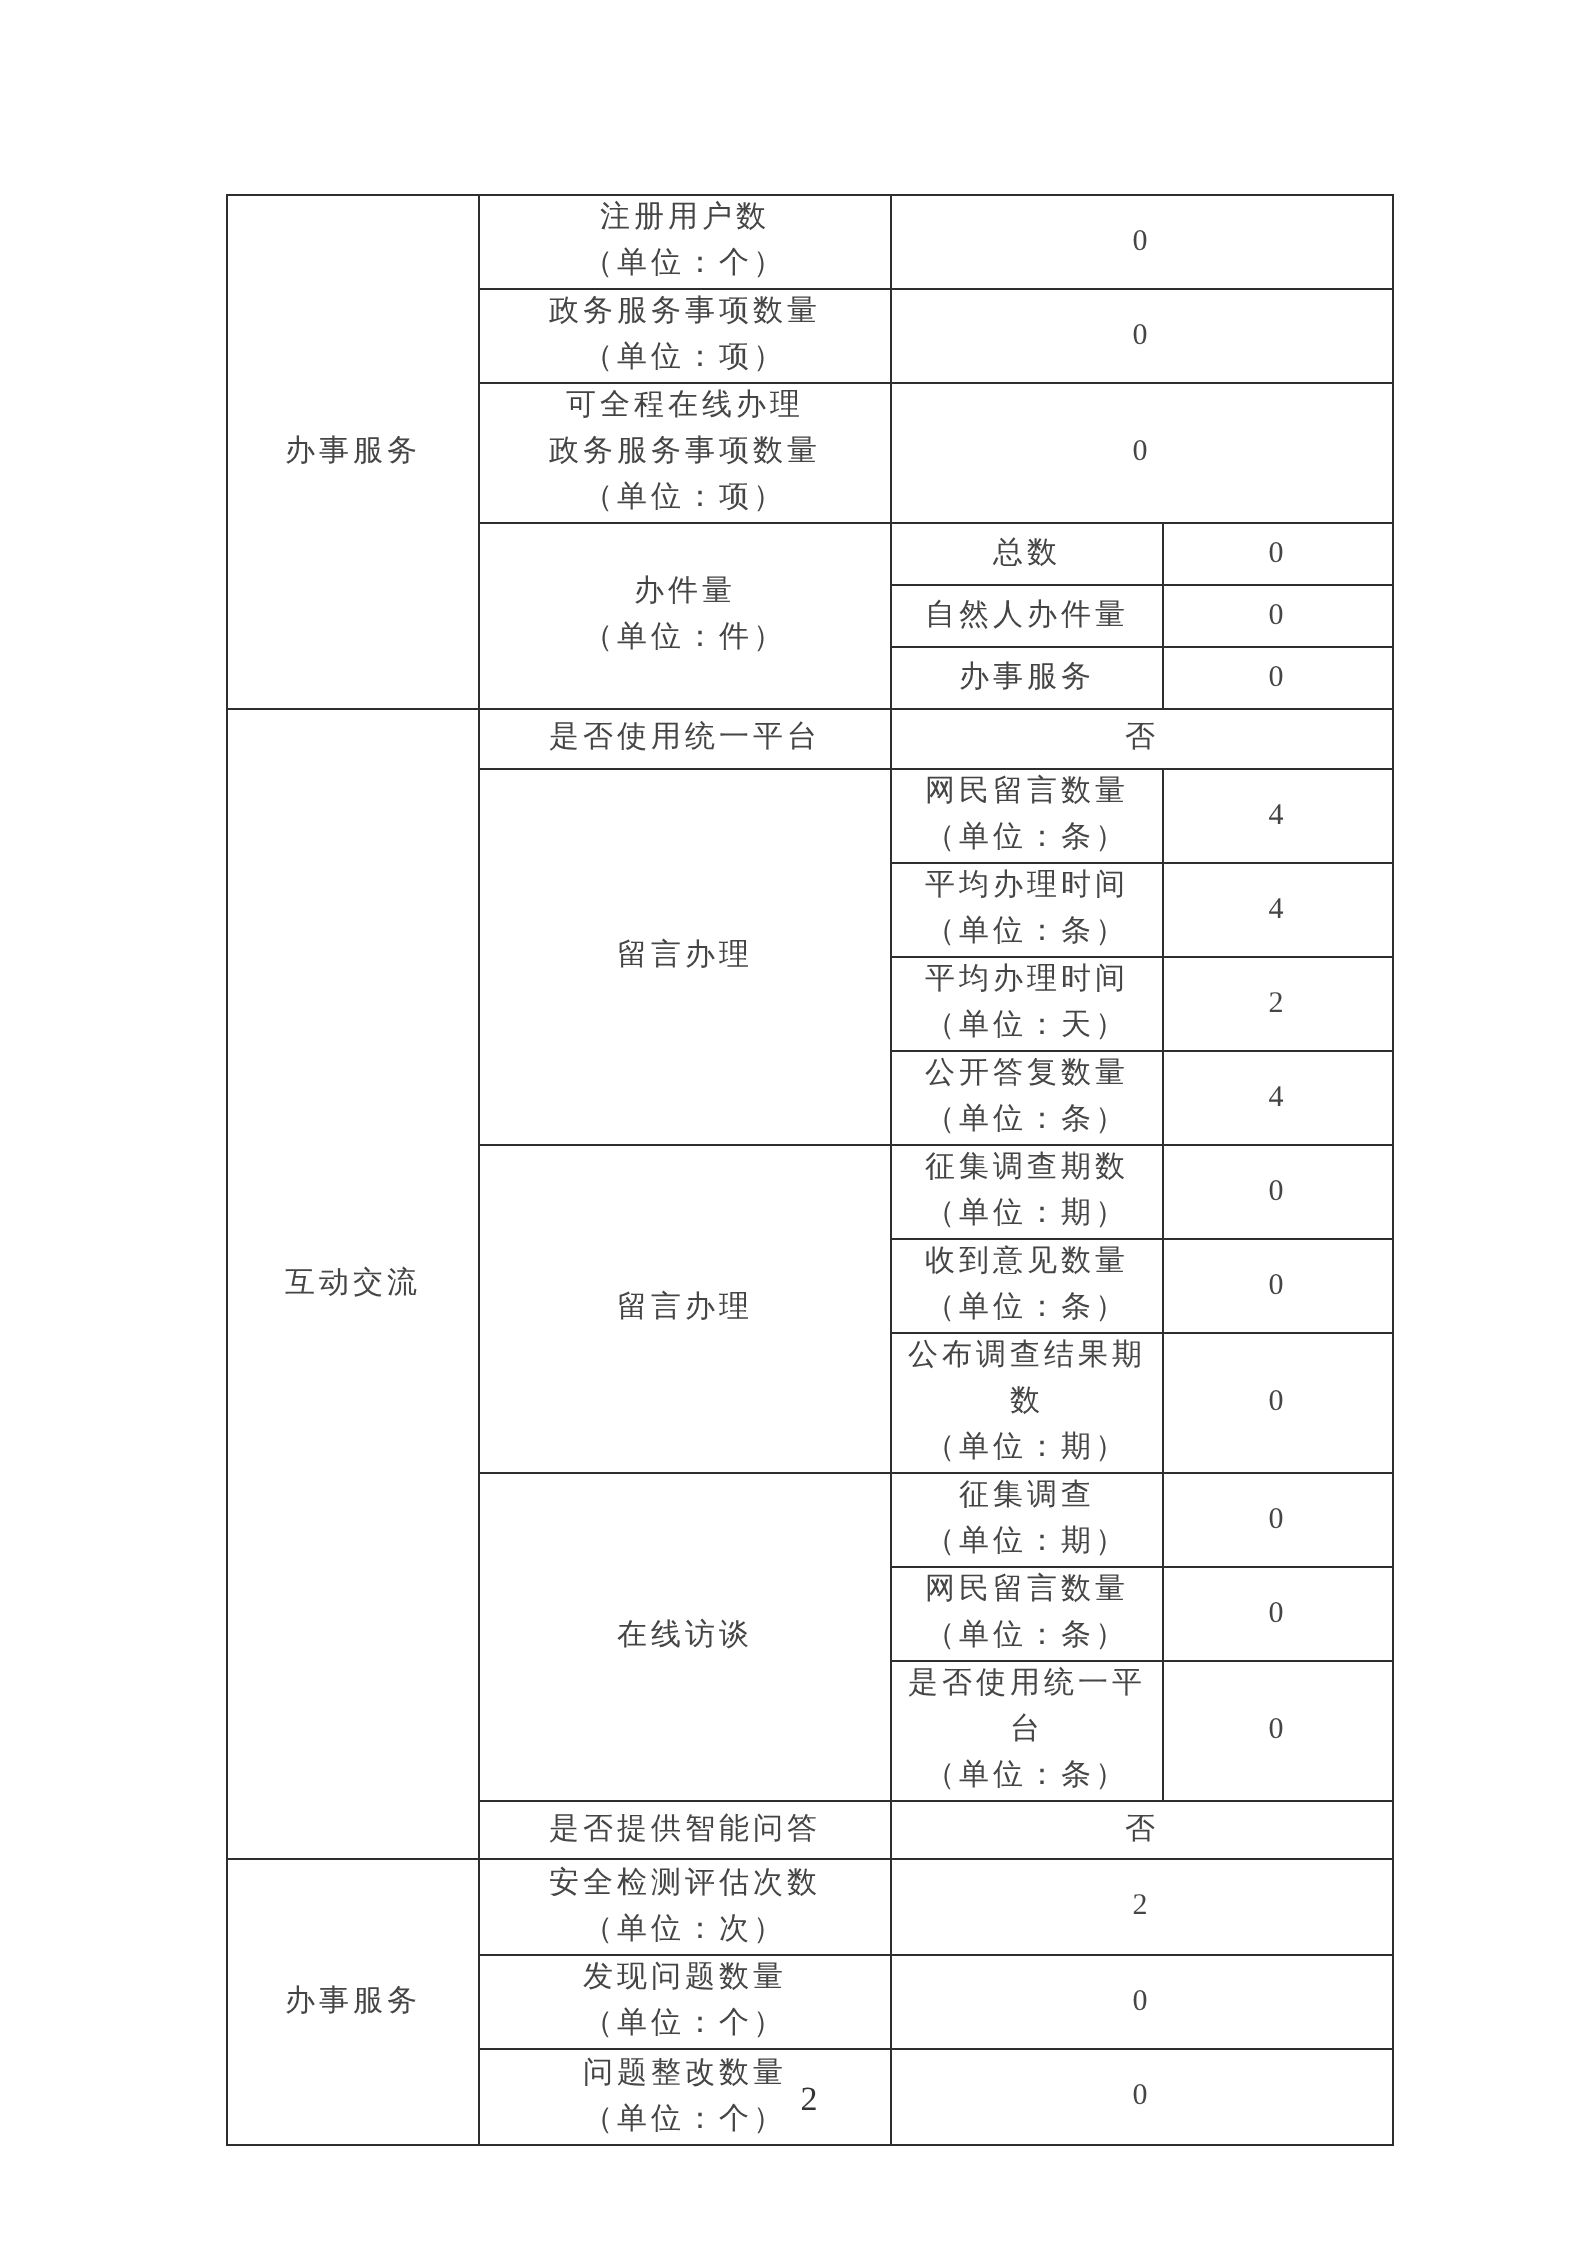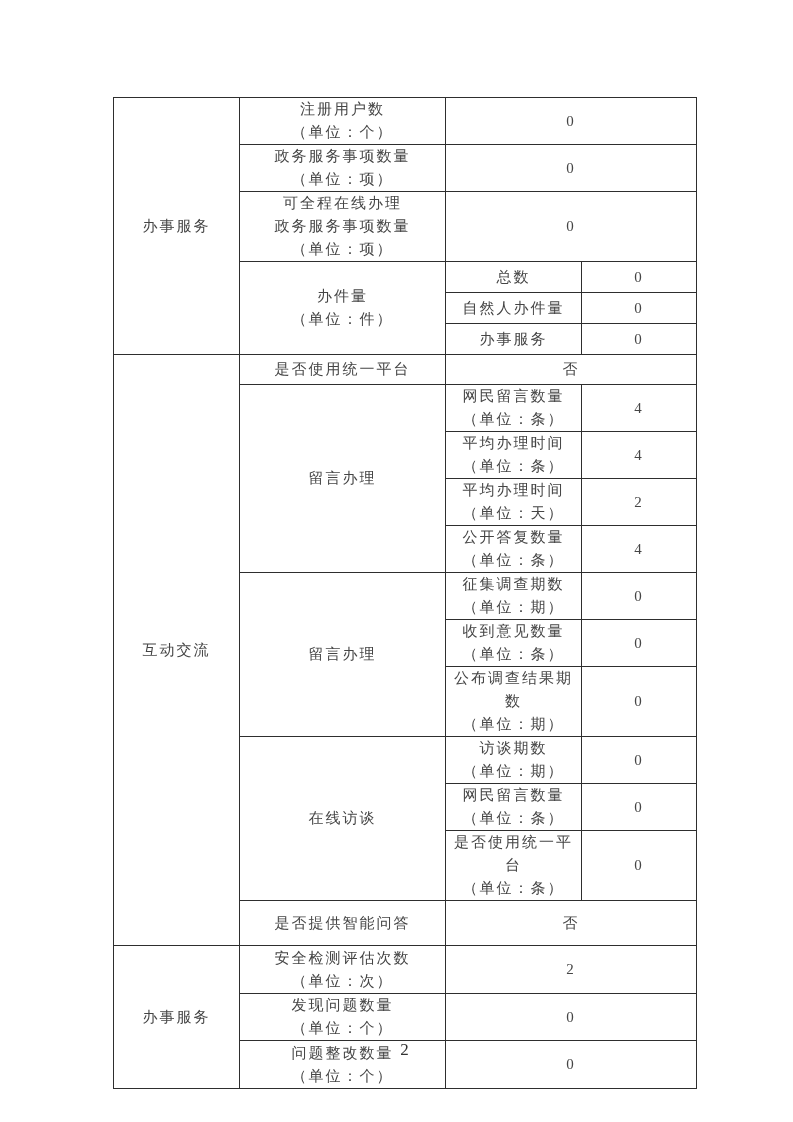--- a/index.html
+++ b/index.html
@@ -32,21 +32,21 @@
     letter-spacing: 2px;
     line-height: 23px;
     overflow: hidden;
   }
   td.value-cell {
     letter-spacing: 0;
     font-size: 15px;
   }
   .lbl-line { display: block; }
   
-  tr.h29 { height: 45px; }
+  tr.h29 { height: 29px; }
   tr.h30 { height: 30px; }
   tr.h31 { height: 31px; }
   tr.h43 { height: 43px; }
   tr.h46 { height: 46px; }
   tr.h47 { height: 47px; }
   tr.h48 { height: 48px; }
   tr.h68 { height: 68px; }
   .page-number {
     position: absolute;
     left: 113px;
@@ -173,21 +173,21 @@
           <span class="lbl-line">公布调查结果期数</span>
           <span class="lbl-line">（单位：期）</span>
         </td>
         <td class="value-cell">0</td>
       </tr>
       <tr class="h43">
         <td rowspan="3">
           <span class="lbl-line">在线访谈</span>
         </td>
         <td>
-          <span class="lbl-line">访谈期数</span>
+          <span class="lbl-line">征集调查</span>
           <span class="lbl-line">（单位：期）</span>
         </td>
         <td class="value-cell">0</td>
       </tr>
       <tr class="h43">
         <td>
           <span class="lbl-line">网民留言数量</span>
           <span class="lbl-line">（单位：条）</span>
         </td>
         <td class="value-cell">0</td>

